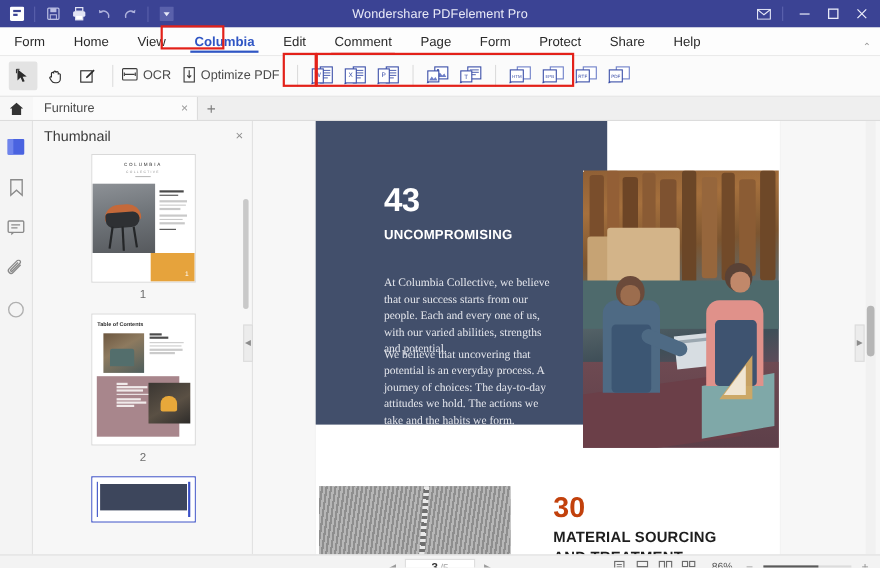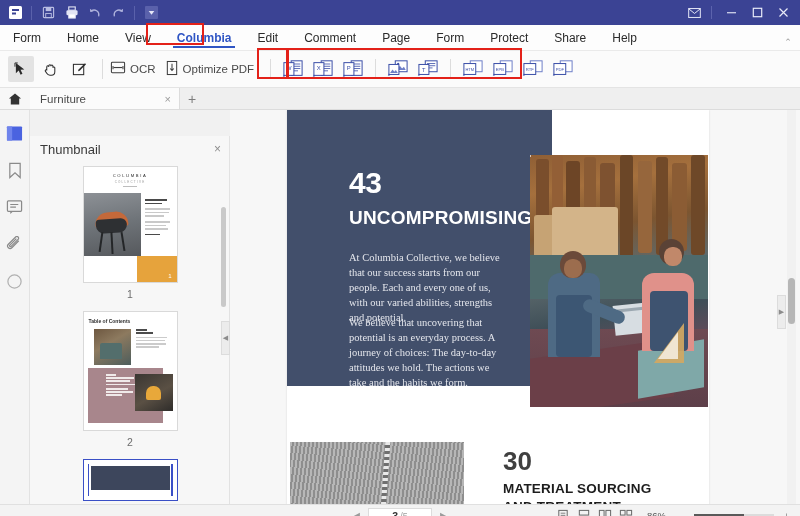--- a/index.html
+++ b/index.html
@@ -99,21 +99,21 @@
   .bodyrow { display: flex; height: 394px; }
 
   .railbar {
     width: 30px; background: #f4f4f4; border-right: 1px solid #e2e2e2;
     display: flex; flex-direction: column; align-items: center; padding-top: 12px; gap: 15px;
   }
   .rail-ico { width: 22px; height: 22px; display:flex; align-items:center; justify-content:center; }
 
   .thumbpanel {
     width: 200px; background: #f7f7f7; border-right: 1px solid #e2e2e2;
-    display: flex; flex-direction: column; position: relative; margin-top: 26px;
+    display: flex; flex-direction: column; position: relative;
   }
   .thumb-head {
     height: 26px; display: flex; align-items: center; padding: 0 8px 0 10px;
     font-size: 13px; color: #3a3a3a;
   }
   .thumb-head .tx { margin-left: auto; color: #8e8e8e; font-size: 12px; }
   .thumb-scroll { flex: 1; overflow: hidden; position: relative; padding-top: 4px; }
   .thumb-item { width: 200px; display: flex; flex-direction: column; align-items: center; }
   .thumb-card {
     width: 95px; background:#fff; border: 1px solid #d9d9d9; position: relative; overflow: hidden;
@@ -182,21 +182,21 @@
     box-shadow: 0 0 2px rgba(0,0,0,.12);
   }
   .sec-dark {
     position: absolute; left: 0; top: 0; width: 265px; height: 276px; background: #424f6b;
   }
   .sec-num {
     position: absolute; left: 62px; top: 58px; color:#fff; font-size: 30px; font-weight: bold;
     letter-spacing: -.5px; line-height: 1;
   }
   .sec-h {
-    position: absolute; left: 62px; top: 96px; color:#fff; font-size: 19px; font-weight: bold;
+    position: absolute; left: 62px; top: 96px; color:#fff; font-size: 12px; font-weight: bold;
     line-height: 1.28; letter-spacing: .2px;
   }
   .sec-p {
     position: absolute; left: 62px; width: 152px; color:#e4e6ec;
     font-family: "Liberation Serif", serif; font-size: 10.5px; line-height: 1.43;
   }
   .sec-p1 { top: 140px; }
   .sec-p2 { top: 205px; }
 
   .photo-main {
@@ -228,21 +228,21 @@
   .ph-book::after { content:''; position:absolute; left:4px; top:4px; right:4px; height:3px; background:#9ba7b0; }
 
   .sec2-photo {
     position: absolute; left: 3px; top: 332px; width: 174px; height: 84px;
     background: repeating-linear-gradient(98deg,#b7b7b7 0 2px,#8e8e8e 2px 4px),
                 linear-gradient(180deg,#a9a9a9,#7d7d7d);
     overflow: hidden;
   }
   .sec2-seam { position:absolute; left:92px; top:-6px; width:5px; height:108px;
     background: repeating-linear-gradient(180deg,#e9e9e9 0 3px, #6f6f6f 3px 6px); transform: rotate(4deg); }
-  .sec2-num { position: absolute; left: 216px; top: 338px; font-size: 26px; font-weight: bold; color:#404040; line-height:1; }
+  .sec2-num { position: absolute; left: 216px; top: 338px; font-size: 26px; font-weight: bold; color:#c2410c; line-height:1; }
   .sec2-h { position: absolute; left: 216px; top: 370px; font-size: 13.5px; font-weight: bold; color:#1d1d1d; line-height: 1.3; letter-spacing: .2px; }
 
   .doc-vsb {
     position: absolute; right: 4px; top: 0; width: 9px; height: 100%; background: #f1f1f1;
   }
   .doc-vsb .thumbv {
     position: absolute; left: 1px; top: 168px; width: 7px; height: 46px;
     background: #b6b6b6; border-radius: 4px;
   }
   .doc-collapse-r {
@@ -313,20 +313,21 @@
           </svg>
       </div>
       <div class="tb-sep"></div>
       <div class="tb-icon">
         <svg width="13" height="13" viewBox="0 0 14 14">
             <rect x="0" y="0" width="14" height="14" rx="1" fill="#5a61ab"></rect>
             <path d="M4 5.5 L10 5.5 L7 9.5 Z" fill="#e6e8f7"></path>
           </svg>
       </div>
     </div>
+    <div class="tb-title">Wondershare PDFelement Pro</div>
     <div class="tb-right">
       <div class="tb-btn">
         <svg width="13" height="10" viewBox="0 0 14 11">
             <rect x="0.6" y="0.6" width="12.8" height="9.8" fill="none" stroke="#e4e6f6" stroke-width="1.1"></rect>
             <path d="M0.8 1 L7 6 L13.2 1" fill="none" stroke="#e4e6f6" stroke-width="1.1"></path>
           </svg>
       </div>
       <div class="tb-vsep"></div>
       <div class="tb-btn">
         <svg width="11" height="11" viewBox="0 0 11 11">

